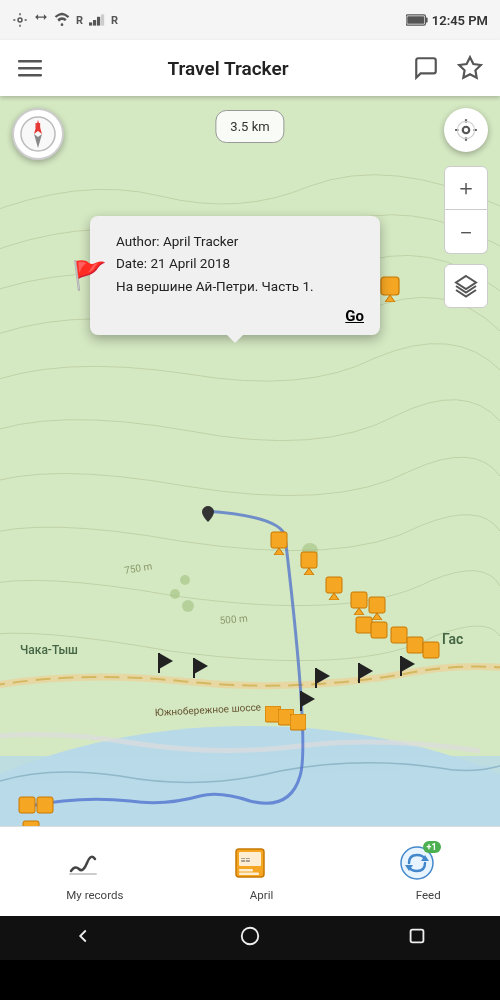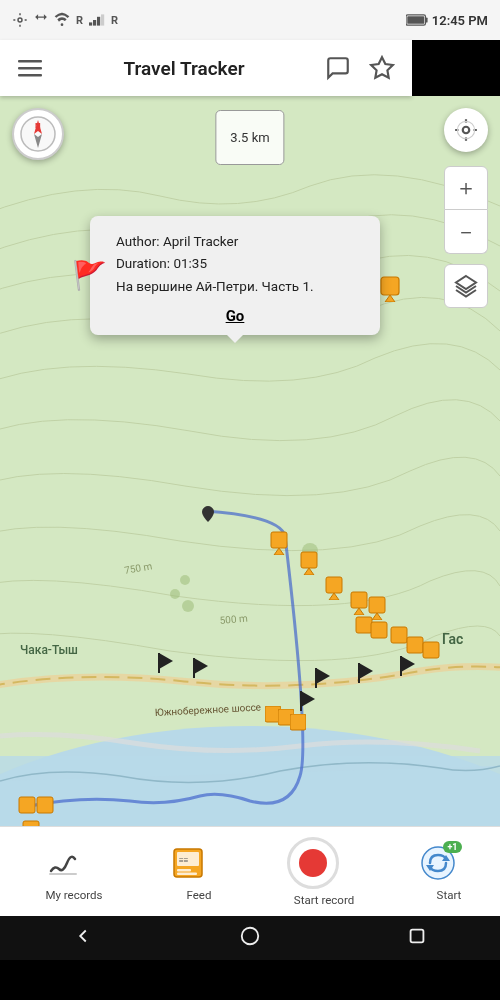--- a/index.html
+++ b/index.html
@@ -32,21 +32,21 @@
     .status-right {
       display: flex;
       align-items: center;
       gap: 4px;
       font-size: 13px;
       font-weight: 500;
     }
 
     
     .app-bar {
-      width: 412px;
+      width: 500px;
       height: 56px;
       background: #fff;
       display: flex;
       align-items: center;
       padding: 0 12px;
       box-shadow: 0 2px 4px rgba(0,0,0,0.2);
       z-index: 100;
       position: relative;
     }
     .app-bar-menu {
@@ -117,24 +117,24 @@
     }
 
     
     .map-scale {
       position: absolute;
       top: 14px;
       left: 50%;
       transform: translateX(-50%);
       background: rgba(255,255,255,0.85);
       border: 1px solid #999;
-      padding: 19px 14px;
+      padding: 8px 14px;
       font-size: 13px;
       color: #333;
-      border-radius: 5px;
+      border-radius: 11px;
       z-index: 10;
     }
 
     
     .location-btn {
       position: absolute;
       top: 12px;
       right: 12px;
       width: 44px;
       height: 44px;
@@ -206,21 +206,21 @@
       font-size: 28px;
     }
     .popup-content {
       font-size: 13.5px;
       color: #222;
       line-height: 1.65;
       padding-left: 10px;
     }
     .popup-go-btn {
       display: block;
-      text-align: center;
+      text-align: right;
       margin-top: 10px;
       font-size: 15px;
       font-weight: bold;
       color: #000;
       cursor: pointer;
       text-decoration: underline;
     }
 
     
     .bottom-nav {
@@ -462,21 +462,21 @@
         <polyline points="2 12 12 18.5 22 12"></polyline>
         <polyline points="2 16 12 22.5 22 16"></polyline>
       </svg>
     </div>
   </div>
 
   <div class="map-popup">
     <div class="popup-flag">🚩</div>
     <div class="popup-content">
       <div>Author: April Tracker</div>
-      <div>Duration: 01:35</div>
+      <div>Date: 21 April 2018</div>
       <div>На вершине Ай-Петри. Часть 1.</div>
     </div>
     <div class="popup-go-btn">Go</div>
   </div>
 
   <div class="marker" style="top:140px;left:260px;">
     <svg width="22" height="28" viewBox="0 0 22 28">
         <rect x="1" y="1" width="20" height="20" rx="3" fill="#f5a623" stroke="#c87800" stroke-width="1.2"></rect>
         <rect x="4" y="4" width="14" height="10" fill="#fff" opacity="0.7"></rect>
         <polygon points="11,21 6,28 16,28" fill="#f5a623" stroke="#c87800" stroke-width="1"></polygon>
@@ -660,45 +660,39 @@
   <div class="nav-item">
     <div class="nav-icon">
       <svg width="32" height="32" viewBox="0 0 32 32">
         <rect x="2" y="2" width="28" height="28" rx="3" fill="#f5a623" stroke="#c87800" stroke-width="1.5"></rect>
         <rect x="5" y="5" width="22" height="14" rx="1" fill="#fff" opacity="0.8"></rect>
         <rect x="5" y="22" width="14" height="2.5" rx="1" fill="#fff" opacity="0.8"></rect>
         <rect x="5" y="25.5" width="20" height="2.5" rx="1" fill="#fff" opacity="0.8"></rect>
         <text x="7" y="16" font-size="8" fill="#555" font-weight="bold">≡≡</text>
       </svg>
     </div>
-    <div class="nav-label">Feed</div>
-  </div>
-
-  <div class="nav-item">
-    <div class="nav-record-icon">
-      <div class="record-dot"></div>
-    </div>
-    <div class="nav-label">Start record</div>
-  </div>
+    <div class="nav-label">April</div>
+  </div>
+
 
 
   <div class="nav-item">
     <div class="nav-icon">
       <div class="sync-icon-wrap">
         <svg width="36" height="36" viewBox="0 0 36 36" fill="none">
           <circle cx="18" cy="18" r="16" fill="#e8f4ff" stroke="#4488cc" stroke-width="1.5"></circle>
           <path d="M10 18 Q10 10 18 10 Q24 10 26 14" stroke="#4488cc" stroke-width="2.5" stroke-linecap="round" fill="none"></path>
           <polygon points="26,10 30,16 22,16" fill="#4488cc"></polygon>
           <path d="M26 18 Q26 26 18 26 Q12 26 10 22" stroke="#4488cc" stroke-width="2.5" stroke-linecap="round" fill="none"></path>
           <polygon points="10,26 6,20 14,20" fill="#4488cc"></polygon>
         </svg>
         <span class="sync-badge">+1</span>
       </div>
     </div>
-    <div class="nav-label">Start</div>
+    <div class="nav-label">Feed</div>
   </div>
 </div>
 
 <div class="android-nav">
   <div class="android-btn">
     <svg width="22" height="22" viewBox="0 0 24 24" fill="none" stroke="#eee" stroke-width="2">
       <polyline points="15 18 9 12 15 6"></polyline>
     </svg>
   </div>
   <div class="android-btn">

